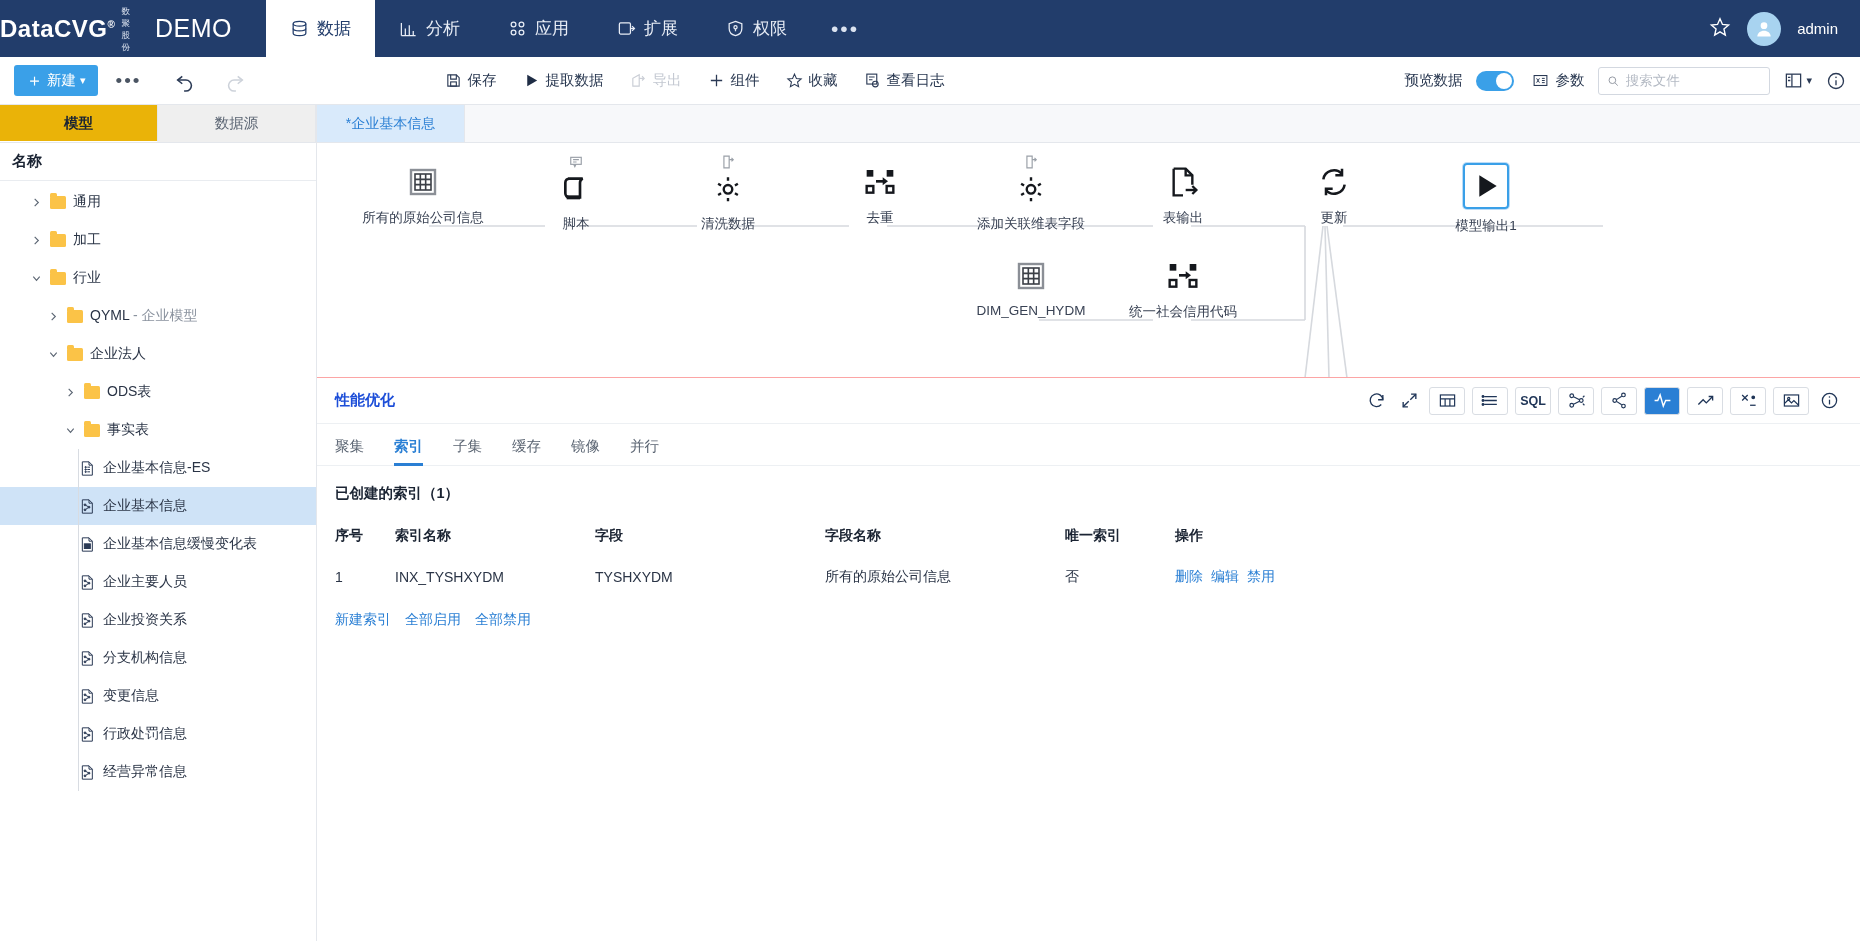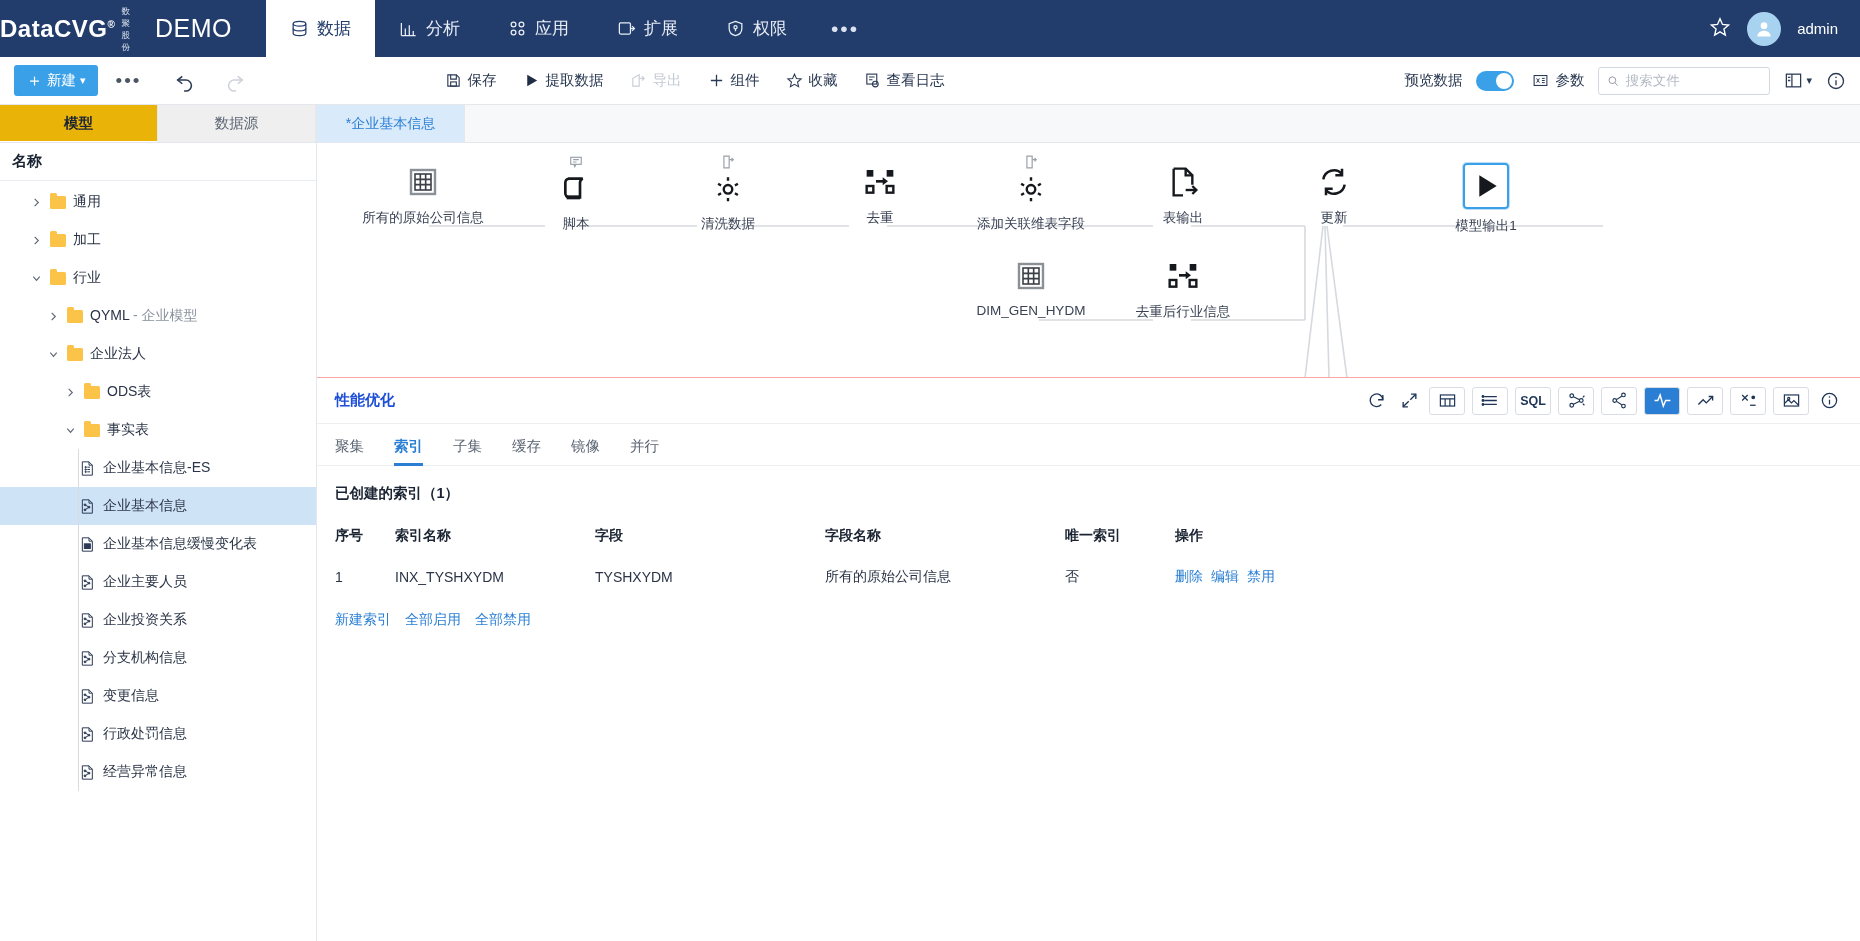--- a/index.html
+++ b/index.html
@@ -711,21 +711,21 @@
             <div class="node-ico">
               <svg viewBox="0 0 24 24" fill="#15181d">
                 <rect x="2" y="3" width="5" height="5"></rect>
                 <rect x="2" y="15" width="5" height="5" fill="none" stroke="#15181d" stroke-width="1.8"></rect>
                 <rect x="17" y="3" width="5" height="5"></rect>
                 <rect x="17" y="15" width="5" height="5" fill="none" stroke="#15181d" stroke-width="1.8"></rect>
                 <path d="M9 11.5h6" stroke="#15181d" stroke-width="2" fill="none"></path>
                 <polygon points="14,8.5 18,11.5 14,14.5"></polygon>
               </svg>
             </div>
-            <div class="node-label">去重后行业信息</div>
+            <div class="node-label">统一社会信用代码</div>
           </div>
         </div>
     </div>
 
     <div class="panel">
       <div class="panel-head">
         <span class="panel-title">性能优化</span>
         <div class="panel-tools">
           <span class="ptool plain">
             <svg viewBox="0 0 24 24" fill="none" stroke="currentColor" stroke-width="1.7">

